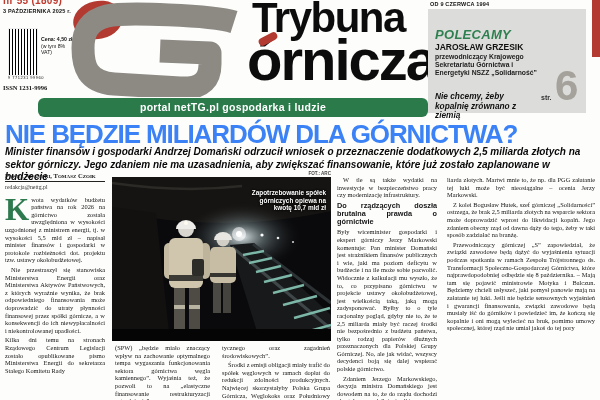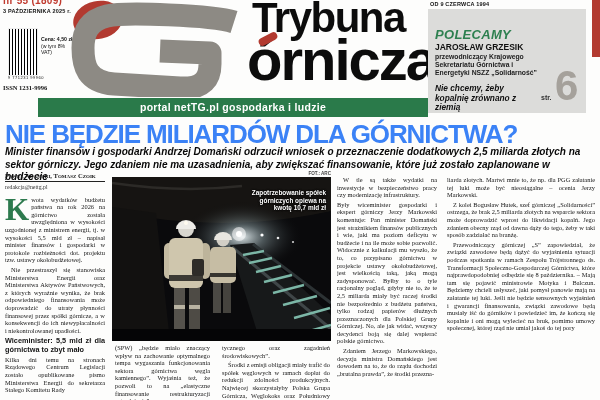--- a/index.html
+++ b/index.html
@@ -19,21 +19,21 @@
   .accent{width:20px;height:8px;border-radius:4px;background:#b23a30;transform:rotate(-28deg);}
   .tagline{width:390px;height:19px;background:#2a7a4a;color:#fff;font-size:10.5px;font-weight:bold;
            text-align:center;line-height:19px;letter-spacing:.3px;}
   .since{font-size:5.5px;font-weight:bold;letter-spacing:.2px;}
   .ribbon{width:8px;height:57px;background:#b23a30;}
   
   .panel{width:158px;height:104px;background:#dcdcda;box-sizing:border-box;padding:18px 7px;}
   .promo-h{color:#2e8050;font-style:italic;font-weight:bold;font-size:13px;letter-spacing:.3px;}
   .promo-person{font-size:8.5px;font-weight:bold;}
   .promo-role{font-size:6.8px;font-weight:bold;line-height:7.8px;color:#222;margin-top:1px;width:110px;}
-  .promo-quote{font-size:8.3px;font-weight:bold;font-style:italic;line-height:9.3px;margin-top:8px;width:92px;}
+  .promo-quote{font-size:8.3px;font-weight:bold;font-style:italic;line-height:9.3px;margin-top:16px;width:92px;}
   .promo-str{font-size:7px;font-weight:bold;color:#333;}
   .promo-num{font-size:42px;font-weight:bold;color:#a5a19b;line-height:38px;}
   
   .headline{font-size:26px;font-weight:bold;letter-spacing:-1.1px;white-space:nowrap;color:#3b82f6;}
   .lead{font-size:10px;font-weight:bold;line-height:12.6px;color:#0a0a0a;font-style:italic;}
   .byline{font-family:"Liberation Serif",serif;font-variant:small-caps;font-weight:bold;font-size:6.6px;}
   .byline-email{font-family:"Liberation Serif",serif;font-size:5.8px;color:#333;}
   .rule{height:1px;background:#222;margin:1.5px 0 2px 0;}
   .col{font-family:"Liberation Serif",serif;font-size:6.4px;line-height:7.6px;text-align:justify;color:#161616;overflow:hidden;}
   .col p{margin:0 0 2px 0;}
@@ -58,21 +58,21 @@
 
 <div class="abs" style="left:62px;top:0;width:192px;height:97px;">
   <svg width="192" height="97" viewBox="0 0 192 97">
     <ellipse cx="36" cy="20" rx="25" ry="19" transform="rotate(-12 36 20)" fill="#b23a30"></ellipse>
     <path d="M172 22 C150 15 62 12 45 16 C25 21 21 34 21 48 C21 66 25 82 52 84 L118 88 C142 89 148 78 148 64 L148 53 L98 51" fill="none" stroke="#8d8a84" stroke-width="23" stroke-linejoin="round"></path>
   </svg>
 </div>
 <div class="abs title-top" style="left:252px;top:-2px;">Trybuna</div>
 <div class="abs title-bottom" style="left:247px;top:30px;text-align:center;">órnicza</div>
 <div class="abs accent" style="left:258px;top:35px;"></div>
-<div class="abs tagline" style="left:38px;top:98px;">portal netTG.pl gospodarka i ludzie</div>
+<div class="abs tagline" style="left:38px;top:98px;border-radius:6px;">portal netTG.pl gospodarka i ludzie</div>
 
 <div class="abs since" style="left:430px;top:1px;">OD 9 CZERWCA 1994</div>
 <div class="abs ribbon" style="left:592px;top:0;"></div>
 <div class="abs panel" style="left:428px;top:9px;">
   <div class="promo-h">POLECAMY</div>
   <div class="promo-person">JAROSŁAW GRZESIK</div>
   <div class="promo-role">przewodniczący Krajowego Sekretariatu Górnictwa i Energetyki NSZZ „Solidarność”</div>
   <div class="promo-quote">Nie chcemy, żeby kopalnię zrównano z ziemią</div>
   <div class="abs promo-str" style="left:113px;top:85px;">str.</div>
   <div class="abs promo-num" style="left:127px;top:58px;">6</div>
@@ -80,21 +80,20 @@
 
 <div class="abs headline" style="left:5px;top:119px;width:592px;overflow:hidden;">NIE BĘDZIE MILIARDÓW DLA GÓRNICTWA?</div>
 <div class="abs lead" style="left:5px;top:146px;width:590px;">Minister finansów i gospodarki Andrzej Domański odrzucił wniosek o przeznaczenie dodatkowych 2,5 miliarda złotych na sektor górniczy. Jego zdaniem nie ma uzasadnienia, aby zwiększać finansowanie, które już zostało zaplanowane w budżecie</div>
 
 <div class="abs col" style="left:5px;top:172px;width:100px;height:228px;">
   <div class="byline">Paweł Adamski, Tomasz Czoik</div>
   <div class="rule"></div>
   <div class="byline-email" style="margin-bottom:4px;">redakcja@nettg.pl</div>
   <p><span class="dropcap">K</span><span>wota wydatków budżetu państwa na rok 2026 na górnictwo została uwzględniona w wysokości uzgodnionej z ministrem energii, tj. w wysokości 5,5 mld zł – napisał minister finansów i gospodarki w protokole rozbieżności dot. projektu tzw. ustawy okołobudżetowej.</span></p>
   <p class="ind">Nie przestraszył się stanowiska Ministerstwa Energii oraz Ministerstwa Aktywów Państwowych, z których wyraźnie wynika, że brak odpowiedniego finansowania może doprowadzić do utraty płynności finansowej przez spółki górnicze, a w konsekwencji do ich niewypłacalności i niekontrolowanej upadłości.</p>
-  <div class="subhead">Wiceminister: 5,5 mld zł dla górnictwa to zbyt mało</div>
   <p>Kilka dni temu na stronach Rządowego Centrum Legislacji zostało opublikowane pismo Ministerstwa Energii do sekretarza Stałego Komitetu Rady</p>
 </div>
 
 <div class="abs photo-credit" style="left:271px;top:171px;width:60px;">FOT.: ARC</div>
 <div class="abs" style="left:112px;top:177px;width:219px;height:164px;">
   <svg width="219" height="164" viewBox="0 0 219 164">
     <defs>
       <radialGradient id="glow" cx="50%" cy="50%" r="50%">
         <stop offset="0%" stop-color="#e8f0f2" stop-opacity="0.95"></stop>
         <stop offset="35%" stop-color="#9fb4b8" stop-opacity="0.45"></stop>
@@ -159,20 +158,21 @@
 </div>
 
 <div class="abs col" style="left:222px;top:344px;width:108px;height:56px;">
   <p>tycznego oraz zagadnień środowiskowych”.</p>
   <p class="ind">Środki z emisji obligacji miały trafić do spółek węglowych w ramach dopłat do redukcji zdolności produkcyjnych. Najwięcej skorzystałyby Polska Grupa Górnicza, Węglokoks oraz Południowy Koncern Węglowy.</p>
 
 </div>
 
 <div class="abs col" style="left:337px;top:176px;width:100px;height:224px;">
   <p class="ind">W tle są także wydatki na inwestycje w bezpieczeństwo pracy czy modernizację infrastruktury.</p>
+  <div class="subhead">Do rządzących doszła brutalna prawda o górnictwie</div>
   <p>Były wiceminister gospodarki i ekspert górniczy Jerzy Markowski komentuje: Pan minister Domański jest strażnikiem finansów publicznych i wie, jaki ma poziom deficytu w budżecie i na ile może sobie pozwolić. Widocznie z kalkulacji mu wyszło, że to, co przypisano górnictwu w projekcie ustawy okołobudżetowej, jest wielkością taką, jaką mogą zadysponować. Byłby to o tyle racjonalny pogląd, gdyby nie to, że te 2,5 miliarda miały być raczej środki nie bezpośrednio z budżetu państwa, tylko rodzaj papierów dłużnych przeznaczonych dla Polskiej Grupy Górniczej. No, ale jak widać, wszyscy decydenci boją się dalej wspierać polskie górnictwo.</p>
   <p class="ind">Zdaniem Jerzego Markowskiego, decyzja ministra Domańskiego jest dowodem na to, że do rządu dochodzi „brutalna prawda”, że środki przezna-</p>
 </div>
 
 <div class="abs col" style="left:447px;top:176px;width:148px;height:224px;">
   <p>liarda złotych. Martwi mnie to, że np. dla PGG załatanie tej luki może być nieosiągalne – ocenia Jerzy Markowski.</p>
   <p class="ind">Z kolei Bogusław Hutek, szef górniczej „Solidarności” ostrzega, że brak 2,5 miliarda złotych na wsparcie sektora może doprowadzić wprost do likwidacji kopalń. Jego zdaniem obecny rząd od dawna dąży do tego, żeby w taki sposób zadziałać na branżę.</p>
   <p class="ind">Przewodniczący górniczej „S” zapowiedział, że związki zawodowe będą dążyć do wyjaśnienia sytuacji podczas spotkania w ramach Zespołu Trójstronnego ds. Transformacji Społeczno-Gospodarczej Górnictwa, które najprawdopodobniej odbędzie się 8 października. – Mają tam się pojawić ministrowie Motyka i Balczun. Będziemy chcieli usłyszeć, jaki pomysł panowie mają na załatanie tej luki. Jeśli nie będzie sensownych wyjaśnień i gwarancji finansowania, związki zawodowe będą musiały iść do górników i powiedzieć im, że kończą się kopalnie i oni mogą wylecieć na bruk, pomimo umowy społecznej, której rząd nie umiał jakoś do tej pory</p>
 </div>
 

